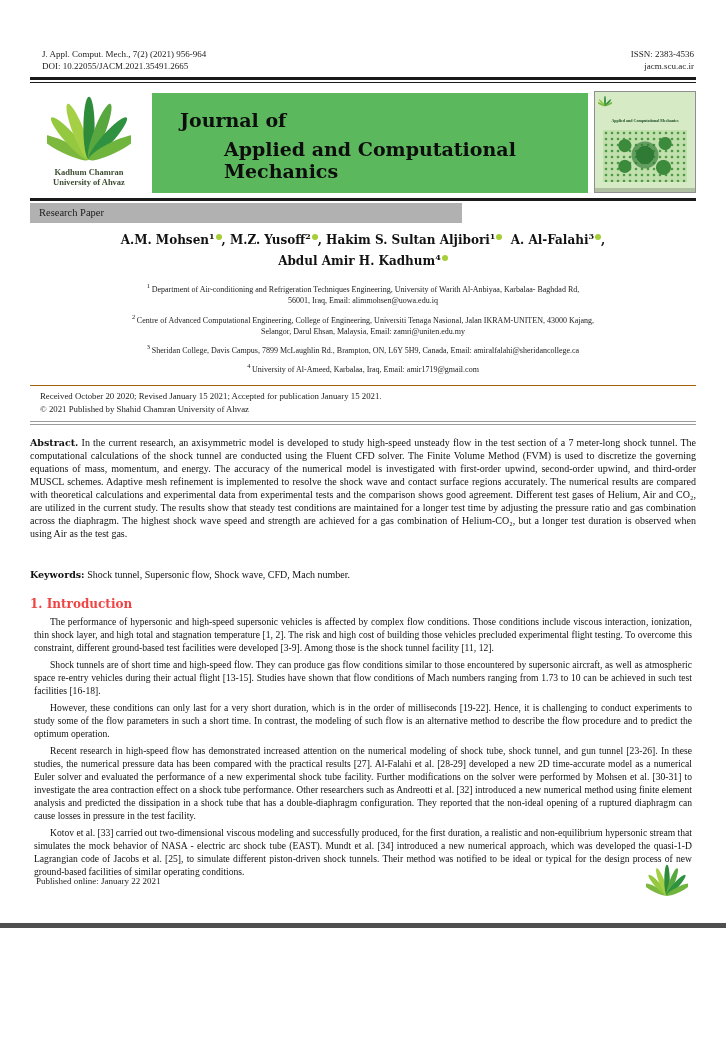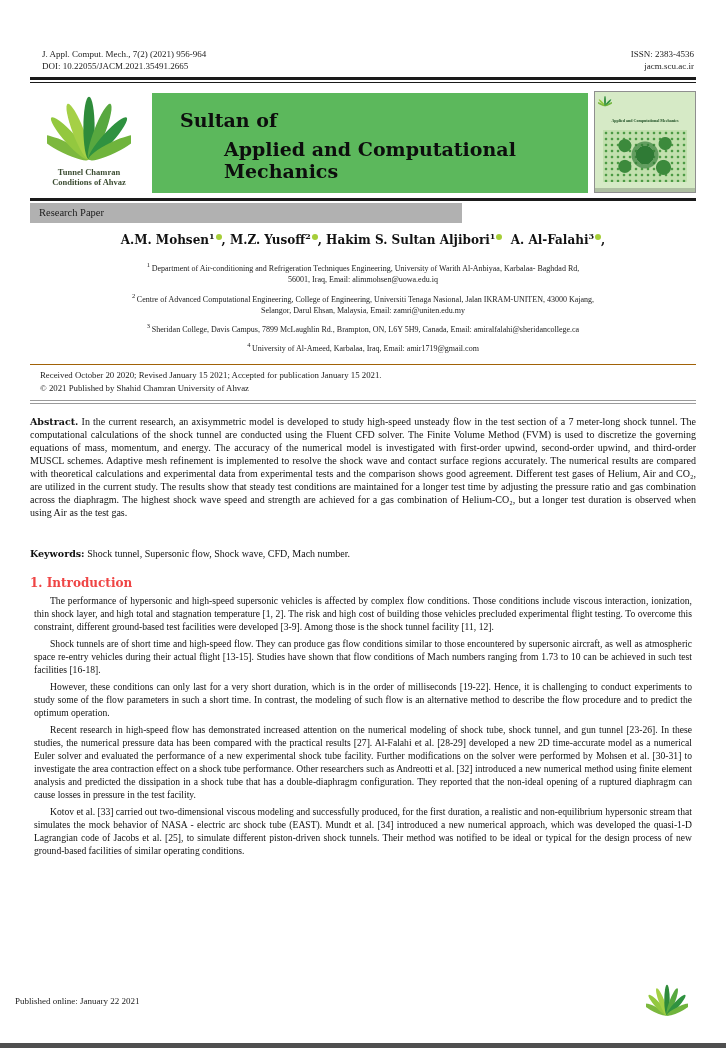--- a/index.html
+++ b/index.html
@@ -1,18 +1,18 @@
 <!DOCTYPE html>
 <html style="--banner-green: #5cb85c; --orcid-green: #a6ce39; --paper-type-gray: #b1b1b1; --rule-dark: #1a1a1a; --bottom-bar-gray: #4f4f4f; --cover-bg: #d6eac6; --uni-text-green: #3c4d33;"><head>
 <meta charset="utf-8">
 <style>
   html,body{margin:0;padding:0;background:#fff;}
   .page{
     position:relative;
-    width:726px;height:1048px;
+    width:726px;height:928px;
     margin:0 auto;
     background:#fff;
     font-family:"Liberation Serif",serif;
     color:#1a1a1a;
     box-sizing:border-box;
     padding:48px 30px 0 30px;
     overflow:hidden;
   }
   
   .masthead{display:flex;justify-content:space-between;font-size:9px;line-height:12px;color:#222;}
@@ -100,21 +100,21 @@
   .keywords{margin:28px 0 0 0;font-size:10px;line-height:13px;color:#111;}
   .intro-heading{
     margin:16px 0 4px 0;font-family:"DejaVu Serif",serif;
     font-size:12px;color:#ef4444;
   }
   .body-text p{
     margin:4px;font-size:9.6px;line-height:13px;
     text-align:justify;text-indent:16px;color:#111;
   }
   
-  .published{position:absolute;left:15px;bottom:42px;font-size:9px;color:#222;}
+  .published{position:absolute;left:36px;bottom:42px;font-size:9px;color:#222;}
   .footer-logo{position:absolute;right:38px;bottom:30px;}
   .bottom-bar{position:absolute;left:0;right:0;bottom:0;height:5px;background:var(--bottom-bar-gray,#4f4f4f);}
 </style>
 </head>
 <body>
 
 <div class="page">
 
   <header class="masthead">
     <div class="mast-left">
@@ -137,27 +137,27 @@
       <svg class="palm" width="84" height="74" viewBox="0 0 100 92">
         <ellipse cx="50" cy="52" rx="7" ry="33" transform="rotate(-64 50 85)" fill="#7cb83e"></ellipse>
         <ellipse cx="50" cy="50" rx="7" ry="35" transform="rotate(-42 50 85)" fill="#93c83f"></ellipse>
         <ellipse cx="50" cy="48" rx="7" ry="37" transform="rotate(-21 50 85)" fill="#a5d046"></ellipse>
         <ellipse cx="50" cy="46" rx="7" ry="39" fill="#2e8b3a"></ellipse>
         <ellipse cx="50" cy="48" rx="7" ry="37" transform="rotate(21 50 85)" fill="#58a83f"></ellipse>
         <ellipse cx="50" cy="50" rx="7" ry="35" transform="rotate(42 50 85)" fill="#2f9240"></ellipse>
         <ellipse cx="50" cy="52" rx="7" ry="33" transform="rotate(64 50 85)" fill="#6fb43c"></ellipse>
       </svg>
       <div class="uni-name">
-        <div>Tunnel Chamran</div>
-        <div>Conditions of Ahvaz</div>
+        <div>Kadhum Chamran</div>
+        <div>University of Ahvaz</div>
       </div>
     </div>
 
     <div class="banner">
-      <div class="jline1">Sultan of</div>
+      <div class="jline1">Journal of</div>
       <div class="jline2">Applied and Computational Mechanics</div>
     </div>
 
     <div class="cover">
       <svg class="palm" width="14" height="12" viewBox="0 0 100 92">
         <ellipse cx="50" cy="52" rx="7" ry="33" transform="rotate(-64 50 85)" fill="#7cb83e"></ellipse>
         <ellipse cx="50" cy="50" rx="7" ry="35" transform="rotate(-42 50 85)" fill="#93c83f"></ellipse>
         <ellipse cx="50" cy="46" rx="7" ry="39" fill="#2e8b3a"></ellipse>
         <ellipse cx="50" cy="50" rx="7" ry="35" transform="rotate(42 50 85)" fill="#2f9240"></ellipse>
         <ellipse cx="50" cy="52" rx="7" ry="33" transform="rotate(64 50 85)" fill="#6fb43c"></ellipse>
@@ -169,20 +169,21 @@
   </section>
 
   <div class="section-rule"></div>
 
   <div class="paper-type-bar">
     <span>Research Paper</span>
   </div>
 
 
   <div class="authors" id="authors-line1"><span>A.M. Mohsen<sup>1</sup><span class="orcid"></span>, </span><span>M.Z. Yusoff<sup>2</sup><span class="orcid"></span>, </span><span>Hakim S. Sultan Aljibori<sup>1</sup><span class="orcid"></span>&nbsp; </span><span>A. Al-Falahi<sup>3</sup><span class="orcid"></span>,</span></div>
+  <div class="authors second" id="authors-line2"><span>Abdul Amir H. Kadhum<sup>4</sup><span class="orcid"></span></span></div>
 
   <div class="affiliations" id="affiliations">
       <div class="aff aff1"><sup>1 </sup>Department of Air-conditioning and Refrigeration Techniques Engineering, University of Warith Al-Anbiyaa, Karbalaa- Baghdad Rd, 56001, Iraq, Email: alimmohsen@uowa.edu.iq</div>
       <div class="aff aff2"><sup>2 </sup>Centre of Advanced Computational Engineering, College of Engineering, Universiti Tenaga Nasional, Jalan IKRAM-UNITEN, 43000 Kajang, Selangor, Darul Ehsan, Malaysia, Email: zamri@uniten.edu.my</div>
       <div class="aff aff3"><sup>3 </sup>Sheridan College, Davis Campus, 7899 McLaughlin Rd., Brampton, ON, L6Y 5H9, Canada, Email: amiralfalahi@sheridancollege.ca</div>
       <div class="aff aff4"><sup>4 </sup>University of Al-Ameed, Karbalaa, Iraq, Email: amir1719@gmail.com</div>
     </div>
 
   <div class="received-wrap">
     <div class="received-block">

